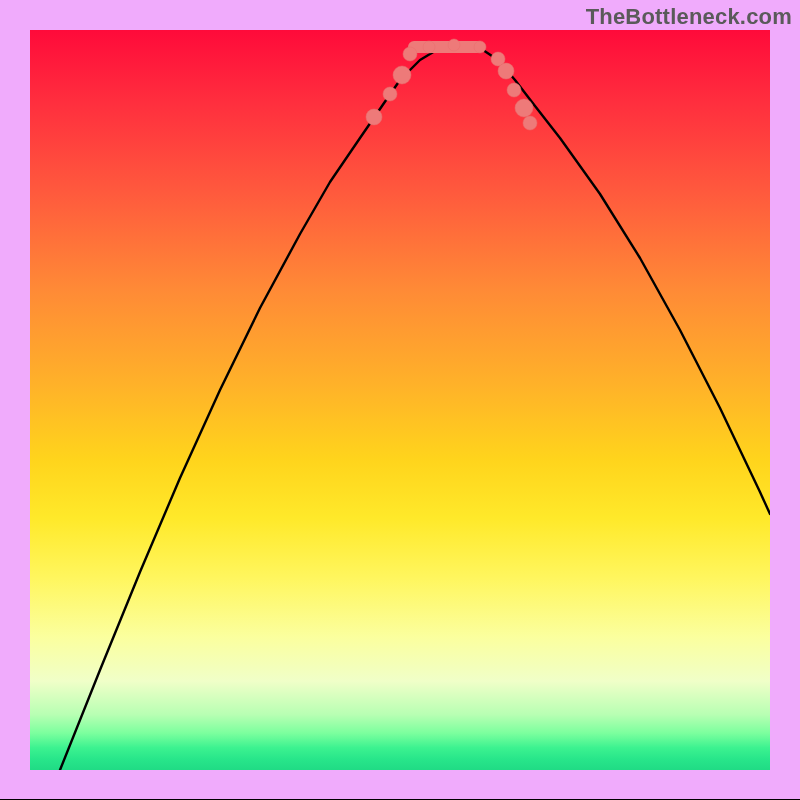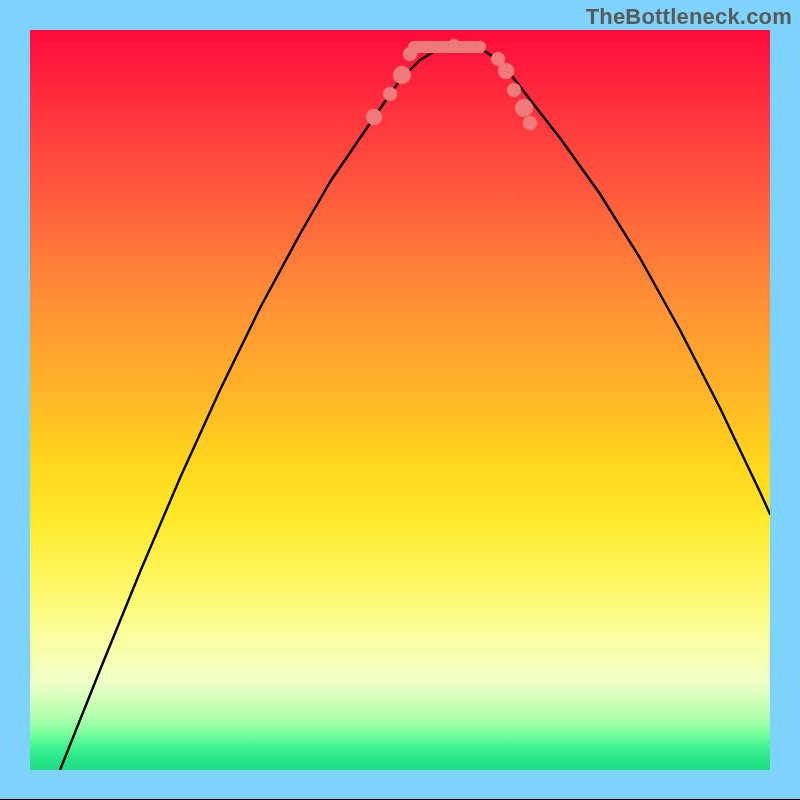--- a/index.html
+++ b/index.html
@@ -8,21 +8,21 @@
     width: 800px;
     height: 800px;
     overflow: hidden;
     background: #000;
     font-family: Arial, Helvetica, sans-serif;
   }
   .frame {
     position: relative;
     width: 800px;
     height: 799px;
-    background: #7dd3fc;
+    background: #f0abfc;
   }
   .plot-area {
     position: absolute;
     left: 30px;
     top: 30px;
     width: 740px;
     height: 740px;
     overflow: hidden;
   }
   .gradient-bg {

